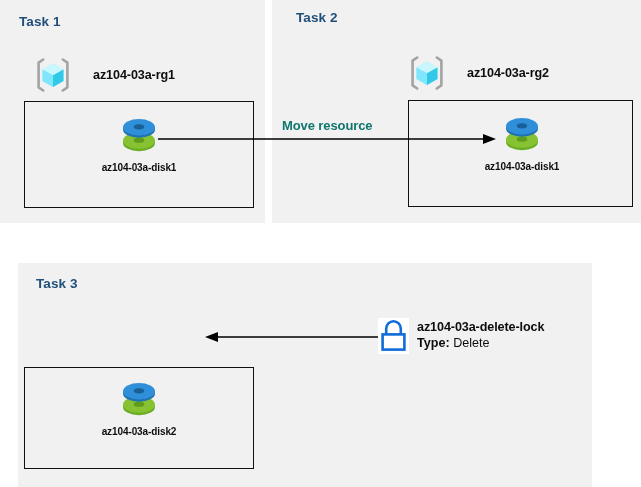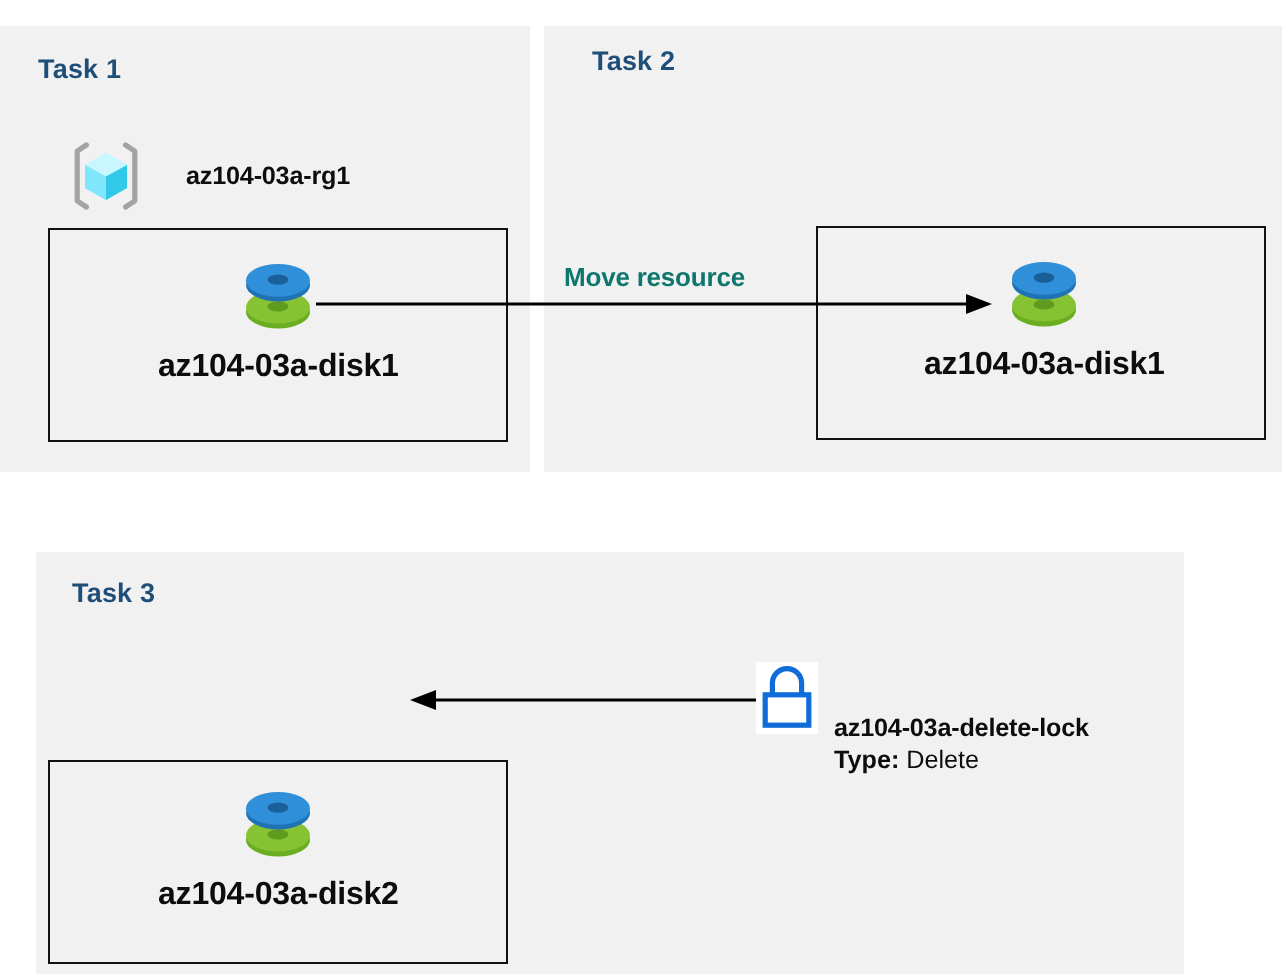--- a/index.html
+++ b/index.html
@@ -9,21 +9,21 @@
   }
   body {
     width: 641px;
     height: 487px;
     position: relative;
     font-family: "Liberation Sans", sans-serif;
     overflow: hidden;
   }
   .stage {
     position: absolute;
-    left: 0; top: 13px;
+    left: 0; top: 0;
     width: 641px;
     height: 344px;
   }
 
   
   .panel {
     position: absolute;
     background: #f1f1f1;
     box-sizing: border-box;
   }
@@ -80,39 +80,39 @@
     width: 120px;
     text-align: center;
   }
   #disk-node-1 { left: 79px;  top: 113px; }
   #disk-node-2 { left: 462px; top: 112px; }
   #disk-node-3 { left: 79px;  top: 377px; }
 
   .disk-icon { width: 46px; height: 44px; display: block; margin: 0 auto; }
   .disk-label {
     margin-top: 5px;
-    font-size: 16px;
+    font-size: 10px;
     font-weight: bold;
     color: #0d0d0d;
     letter-spacing: -0.1px;
     white-space: nowrap;
   }
 
   
   #lock-node {
     position: absolute;
     left: 378px;
     top: 318px;
     display: flex;
     align-items: flex-start;
     gap: 8px;
     white-space: nowrap;
   }
   .lock-icon { width: 31px; height: 36px; display: block; flex: 0 0 auto; }
-  .lock-texts { padding-top: 2px; margin-top: 24px; }
+  .lock-texts { padding-top: 2px; }
   .lock-title {
     font-size: 12.6px;
     font-weight: bold;
     color: #0d0d0d;
     letter-spacing: -0.1px;
     line-height: 15px;
   }
   .lock-type {
     font-size: 12.6px;
     color: #0d0d0d;
@@ -172,20 +172,33 @@
       </svg>
     </span>
     <div class="disk-label">az104-03a-disk1</div>
   </div>
 
   <div class="panel" id="panel-task2"></div>
   <div class="task-label" id="label-task2">Task 2</div>
 
   <div class="inner-box" id="box-rg2"></div>
 
+  <div class="rg-node" id="rg-node-2">
+    <span>
+      <svg class="rg-icon" viewBox="0 0 38 38" xmlns="http://www.w3.org/2000/svg">
+        <path d="M9.2 3.5 L4.6 6.6 L4.6 31.4 L9.2 34.5" fill="none" stroke="#a3a3a3" stroke-width="2.6" stroke-linecap="round" stroke-linejoin="round"></path>
+        <path d="M28.8 3.5 L33.4 6.6 L33.4 31.4 L28.8 34.5" fill="none" stroke="#a3a3a3" stroke-width="2.6" stroke-linecap="round" stroke-linejoin="round"></path>
+        <polygon points="19,7.5 29.5,13.5 29.5,25 19,31 8.5,25 8.5,13.5" fill="#9bf0ff"></polygon>
+        <polygon points="19,7.5 29.5,13.5 19,19.3 8.5,13.5" fill="#c8f7ff"></polygon>
+        <polygon points="19,19.3 29.5,13.5 29.5,25 19,31" fill="#32c8e8"></polygon>
+        <polygon points="19,19.3 8.5,13.5 8.5,25 19,31" fill="#7fe6fb"></polygon>
+      </svg>
+    </span>
+    <span class="node-label">az104-03a-rg2</span>
+  </div>
 
   <div class="disk-node" id="disk-node-2">
     <span>
       <svg class="disk-icon" viewBox="0 0 46 44" xmlns="http://www.w3.org/2000/svg">
         <ellipse cx="23" cy="30" rx="16" ry="8.2" fill="#6aae22"></ellipse>
         <ellipse cx="23" cy="27.6" rx="16" ry="8.2" fill="#86c232"></ellipse>
         <ellipse cx="23" cy="27.2" rx="5.2" ry="2.6" fill="#5f9c1e"></ellipse>
         <ellipse cx="23" cy="16.5" rx="16" ry="8.2" fill="#1f73b5"></ellipse>
         <ellipse cx="23" cy="14.2" rx="16" ry="8.2" fill="#2f8fd8"></ellipse>
         <ellipse cx="23" cy="13.8" rx="5.2" ry="2.6" fill="#1a5f99"></ellipse>

